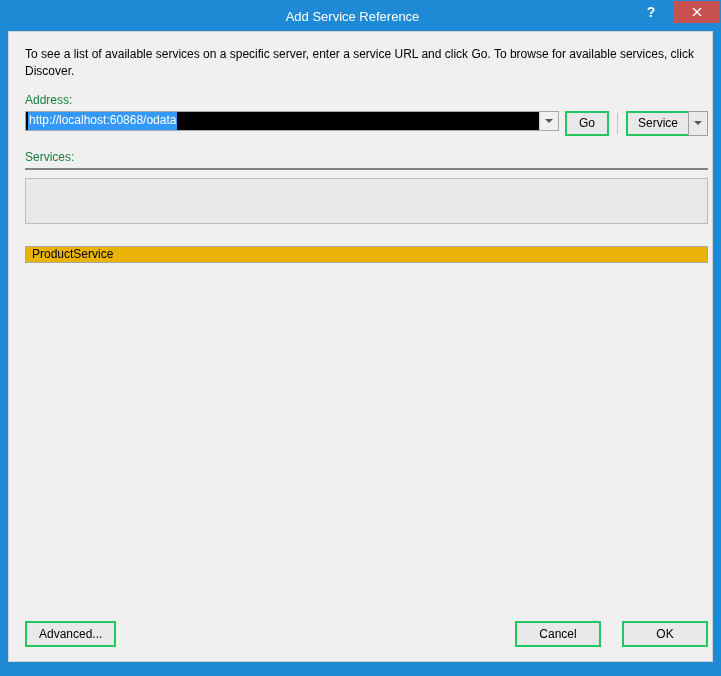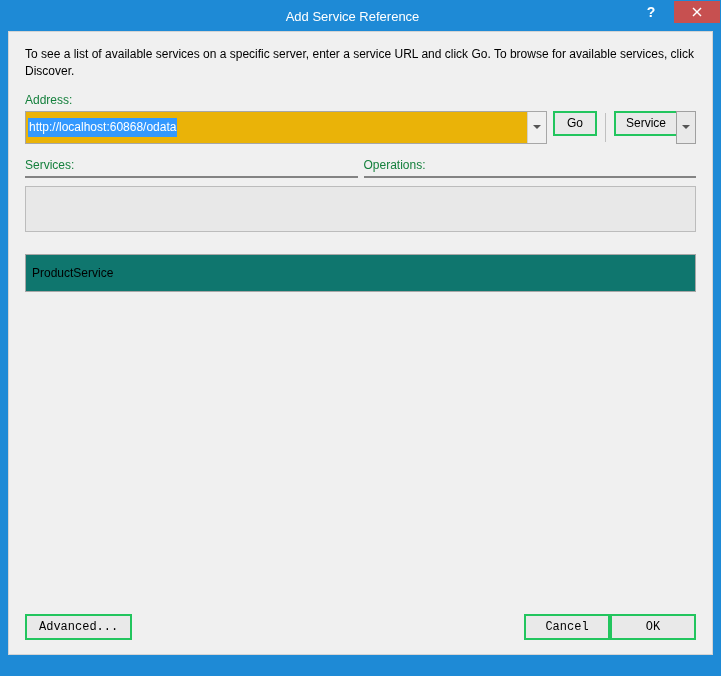--- a/index.html
+++ b/index.html
@@ -53,24 +53,24 @@
     color: #fff;
     background: transparent;
     font-weight: bold;
   }
   .titlebar .ctrl.close {
     background: #c75050;
     color: #fff;
   }
   .client {
     flex: 1;
-    margin: 0 7px 20px 7px;
+    margin: 0 7px 13px 7px;
     background: #f0f0f0;
     border: 1px solid #d4d4d4;
-    padding: 14px 16px 14px 16px;
+    padding: 14px 4px 14px 16px;
     box-sizing: border-box;
     display: flex;
     flex-direction: column;
   }
   .instr {
     margin-bottom: 12px;
     line-height: 1.45;
     color: #000;
   }
   .label {
@@ -80,22 +80,22 @@
   .addr-row {
     display: flex;
     gap: 6px;
     align-items: stretch;
     margin-bottom: 14px;
   }
   .combo {
     flex: 1;
     display: flex;
     border: 1px solid #a7a7a7;
-    background: #eab308;
-    height: 33px;
+    background: #000000;
+    height: 20px;
     box-sizing: border-box;
   }
   .combo .sel {
     background: #3399ff;
     color: #fff;
     padding: 2px 1px;
     margin: 1px 0 1px 2px;
     display: inline-block;
     line-height: 15px;
   }
@@ -158,33 +158,32 @@
   }
   .status {
     border: 1px solid #bcbcbc;
     background: #e8e8e8;
     height: 44px;
     margin-bottom: 22px;
   }
   .ns-input {
     width: 100%;
     border: 1px solid #a7a7a7;
-    background: #0f766e;
-    height: 38px;
+    background: #eab308;
+    height: 17px;
     box-sizing: border-box;
     padding: 0 6px;
     font: inherit;
     outline: none;
   }
   .footer {
     margin-top: auto;
     padding-top: 16px;
     display: flex;
-    gap: 0;
-    font-family: Liberation Mono, monospace;
+    gap: 21px;
   }
   .footer .spacer { flex: 1; }
   .footer .btn { min-width: 86px; height: 26px; }
   .chev {
     width: 0; height: 0;
     border-left: 4px solid transparent;
     border-right: 4px solid transparent;
     border-top: 4px solid #555;
   }
 </style>
@@ -229,24 +228,20 @@
           <div class="chev"></div>
         </div>
       </div>
     </div>
 
     <div class="lists-row">
       <div class="list-col">
         <div class="label">Services:</div>
         <div class="listbox"></div>
       </div>
-      <div class="list-col">
-        <div class="label">Operations:</div>
-        <div class="listbox"></div>
-      </div>
     </div>
 
     <div class="status"></div>
 
     <input class="ns-input" type="text" value="ProductService" style="">
 
     <div class="footer">
       <button class="btn">Advanced...</button>
       <div class="spacer"></div>
       <button class="btn">Cancel</button>

